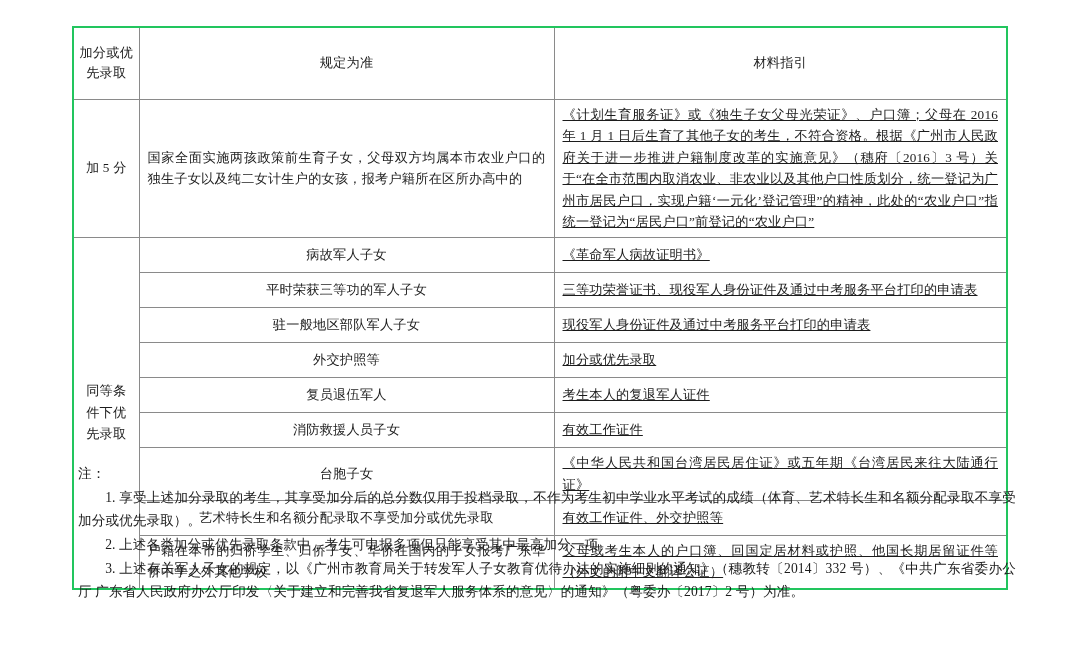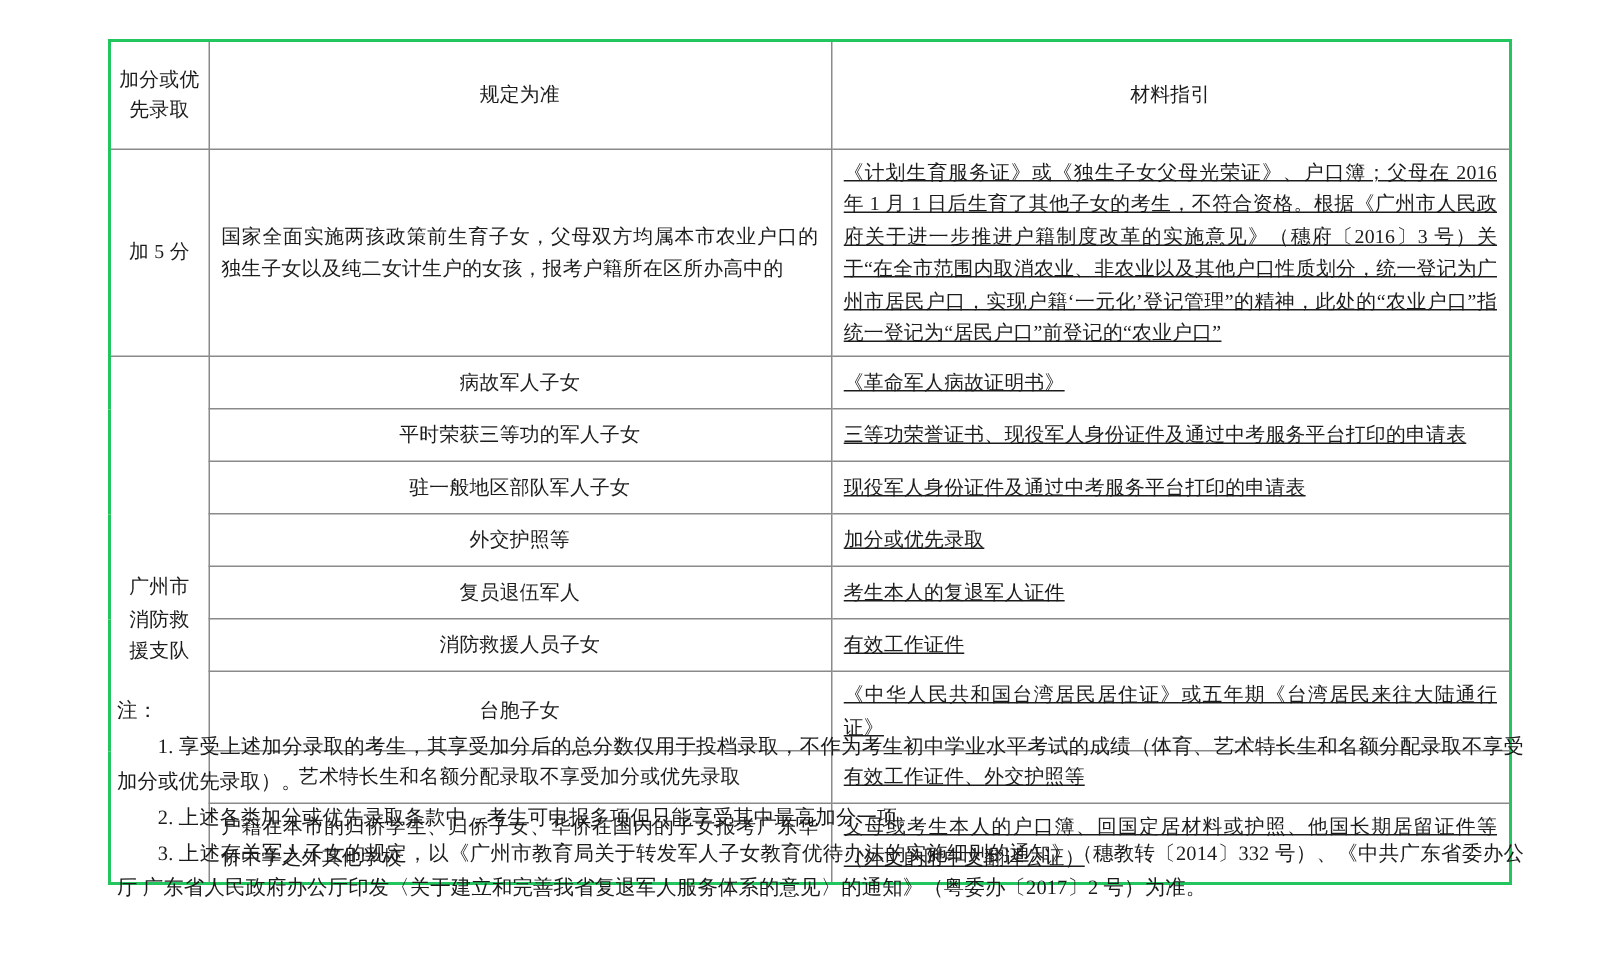--- a/index.html
+++ b/index.html
@@ -134,21 +134,21 @@
           <td>材料指引</td>
         </tr>
 
         <tr class="row-tall">
           <td class="cat-cell" rowspan="1">加 5 分</td>
           <td class="type-cell just">国家全面实施两孩政策前生育子女，父母双方均属本市农业户口的独生子女以及纯二女计生户的女孩，报考户籍所在区所办高中的</td>
           <td class="mat-cell">《计划生育服务证》或《独生子女父母光荣证》、户口簿；父母在 2016 年 1 月 1 日后生育了其他子女的考生，不符合资格。根据《广州市人民政府关于进一步推进户籍制度改革的实施意见》（穗府〔2016〕3 号）关于“在全市范围内取消农业、非农业以及其他户口性质划分，统一登记为广州市居民户口，实现户籍‘一元化’登记管理”的精神，此处的“农业户口”指统一登记为“居民户口”前登记的“农业户口”</td>
         </tr>
 
         <tr class="row-one">
-          <td class="cat-cell tall" rowspan="9">广州市消防救援支队</td>
+          <td class="cat-cell tall" rowspan="9">同等条件下优先录取</td>
           <td class="type-cell">病故军人子女</td>
           <td class="mat-cell">《革命军人病故证明书》</td>
         </tr>
         <tr class="row-one">
           <td class="type-cell">平时荣获三等功的军人子女</td>
           <td class="mat-cell">三等功荣誉证书、现役军人身份证件及通过中考服务平台打印的申请表</td>
         </tr>
         <tr class="row-one">
           <td class="type-cell">驻一般地区部队军人子女</td>
           <td class="mat-cell">现役军人身份证件及通过中考服务平台打印的申请表</td>

